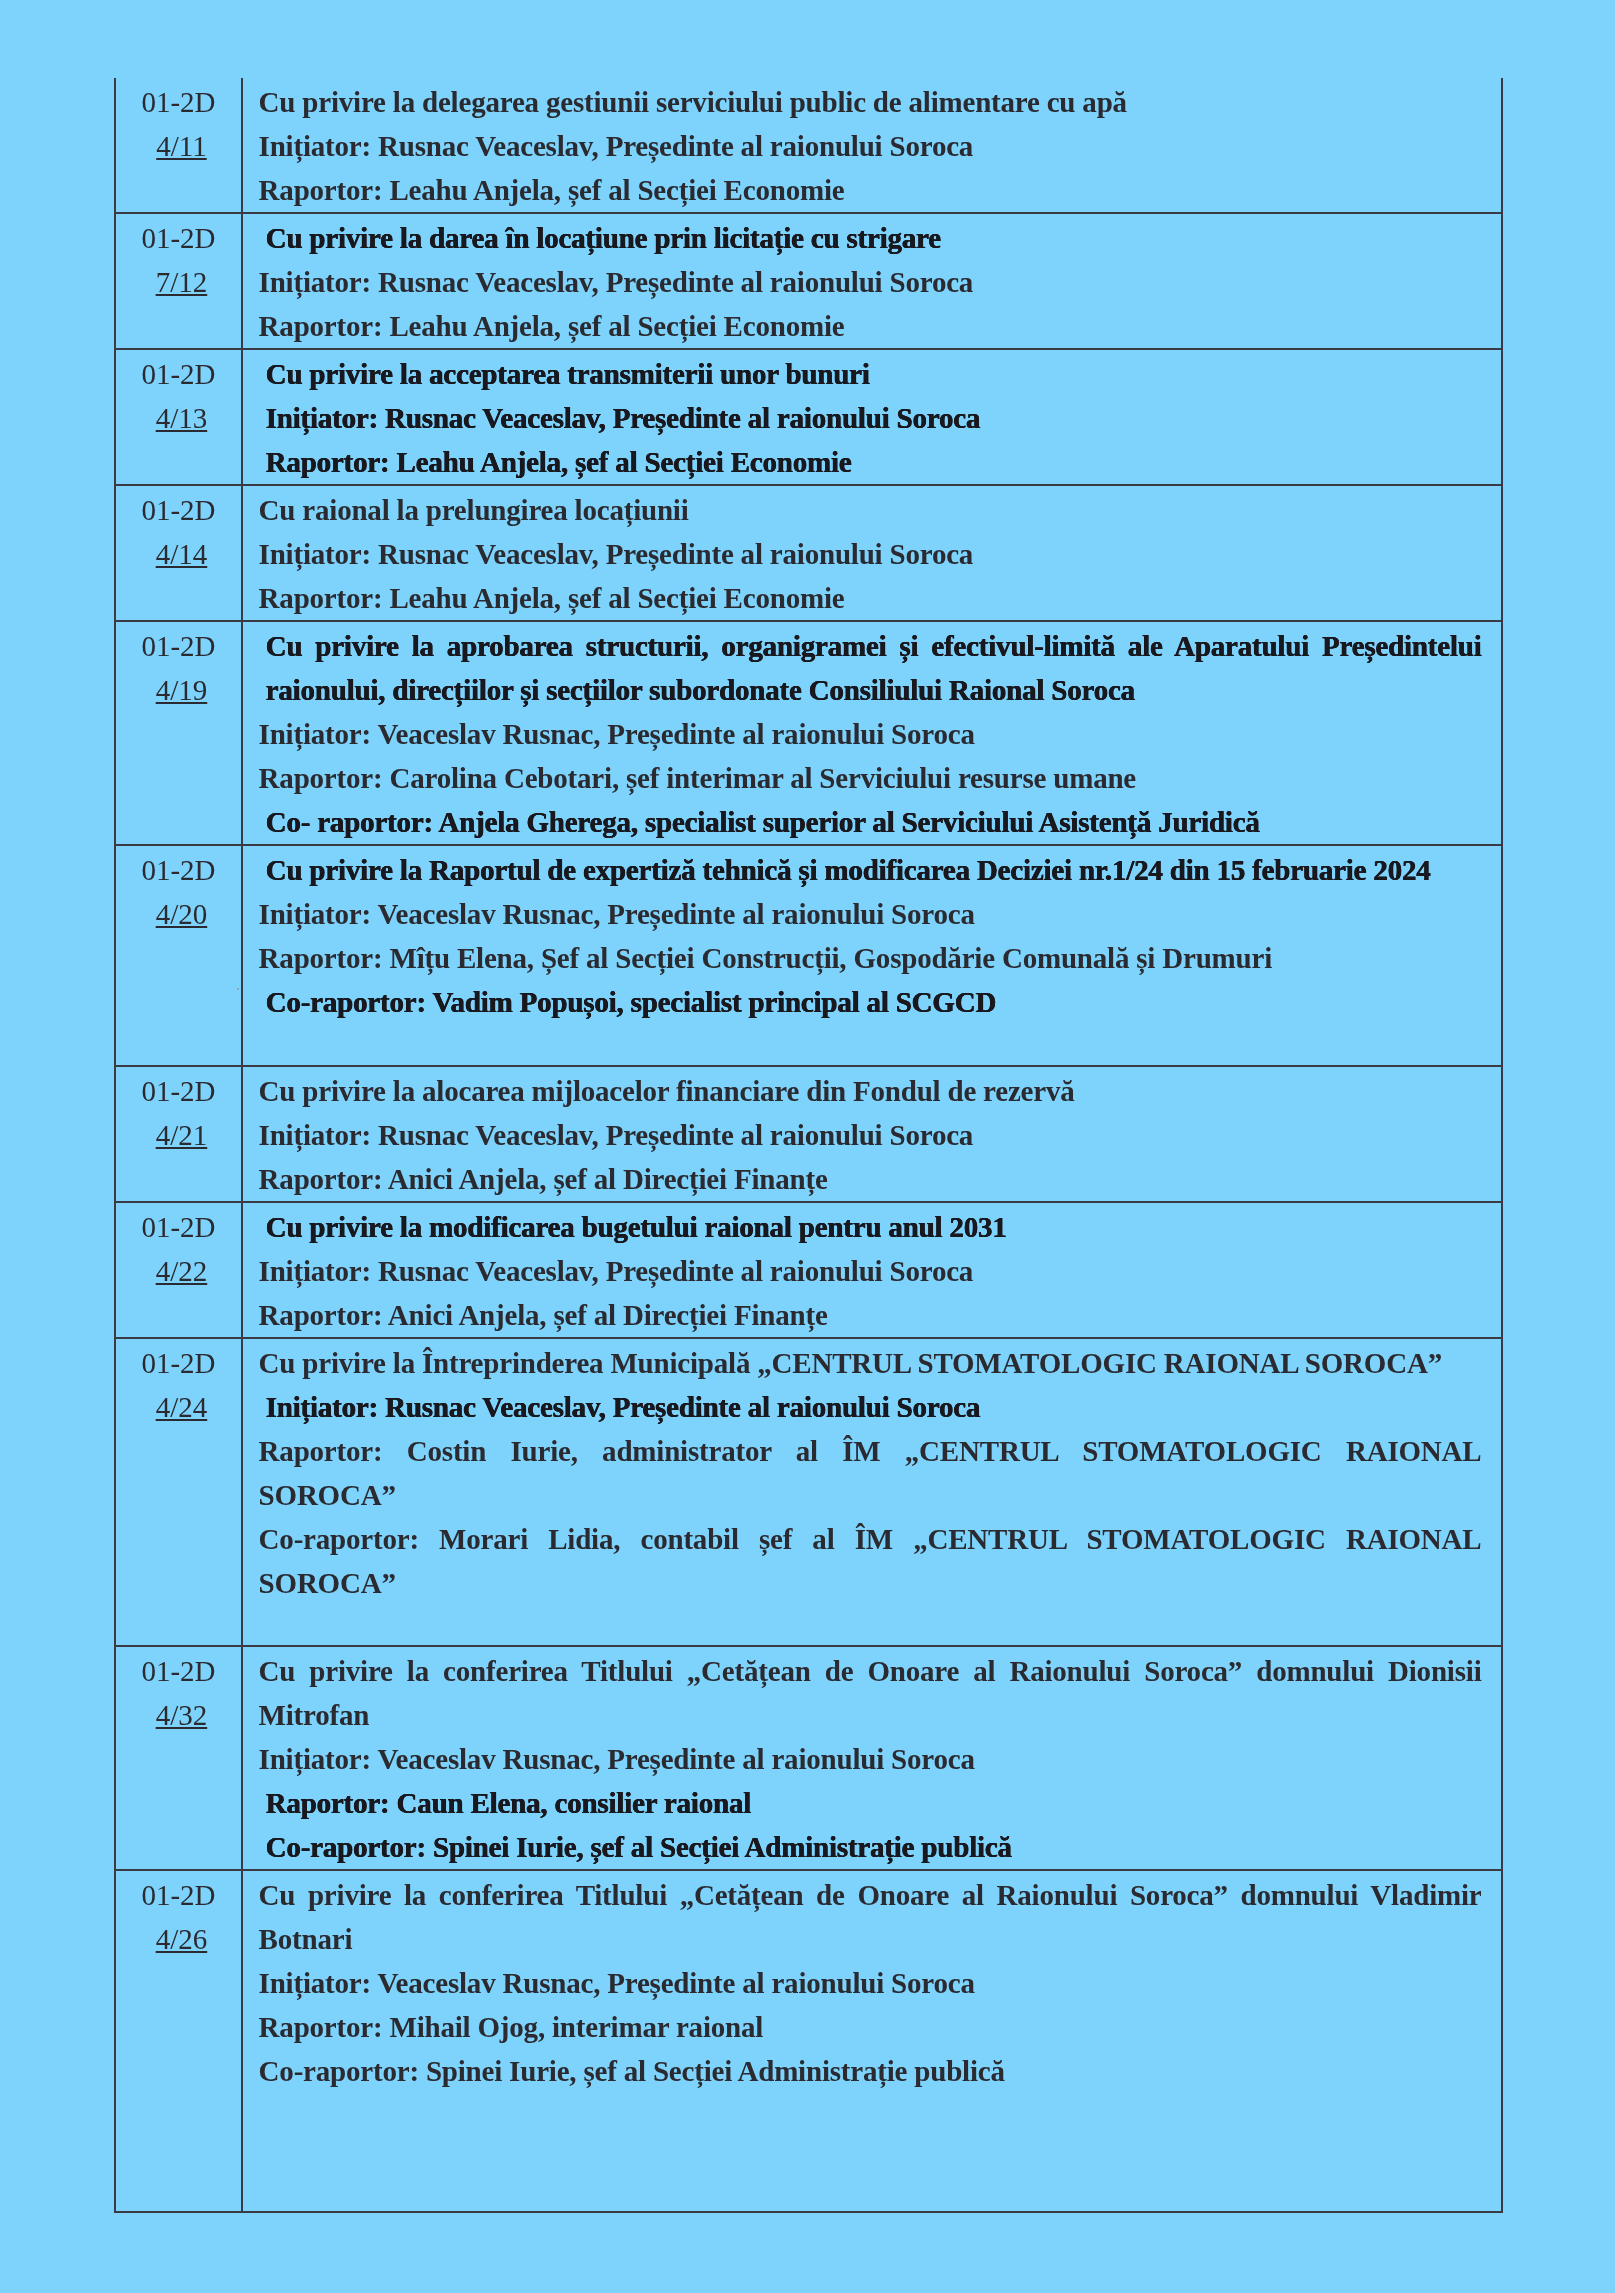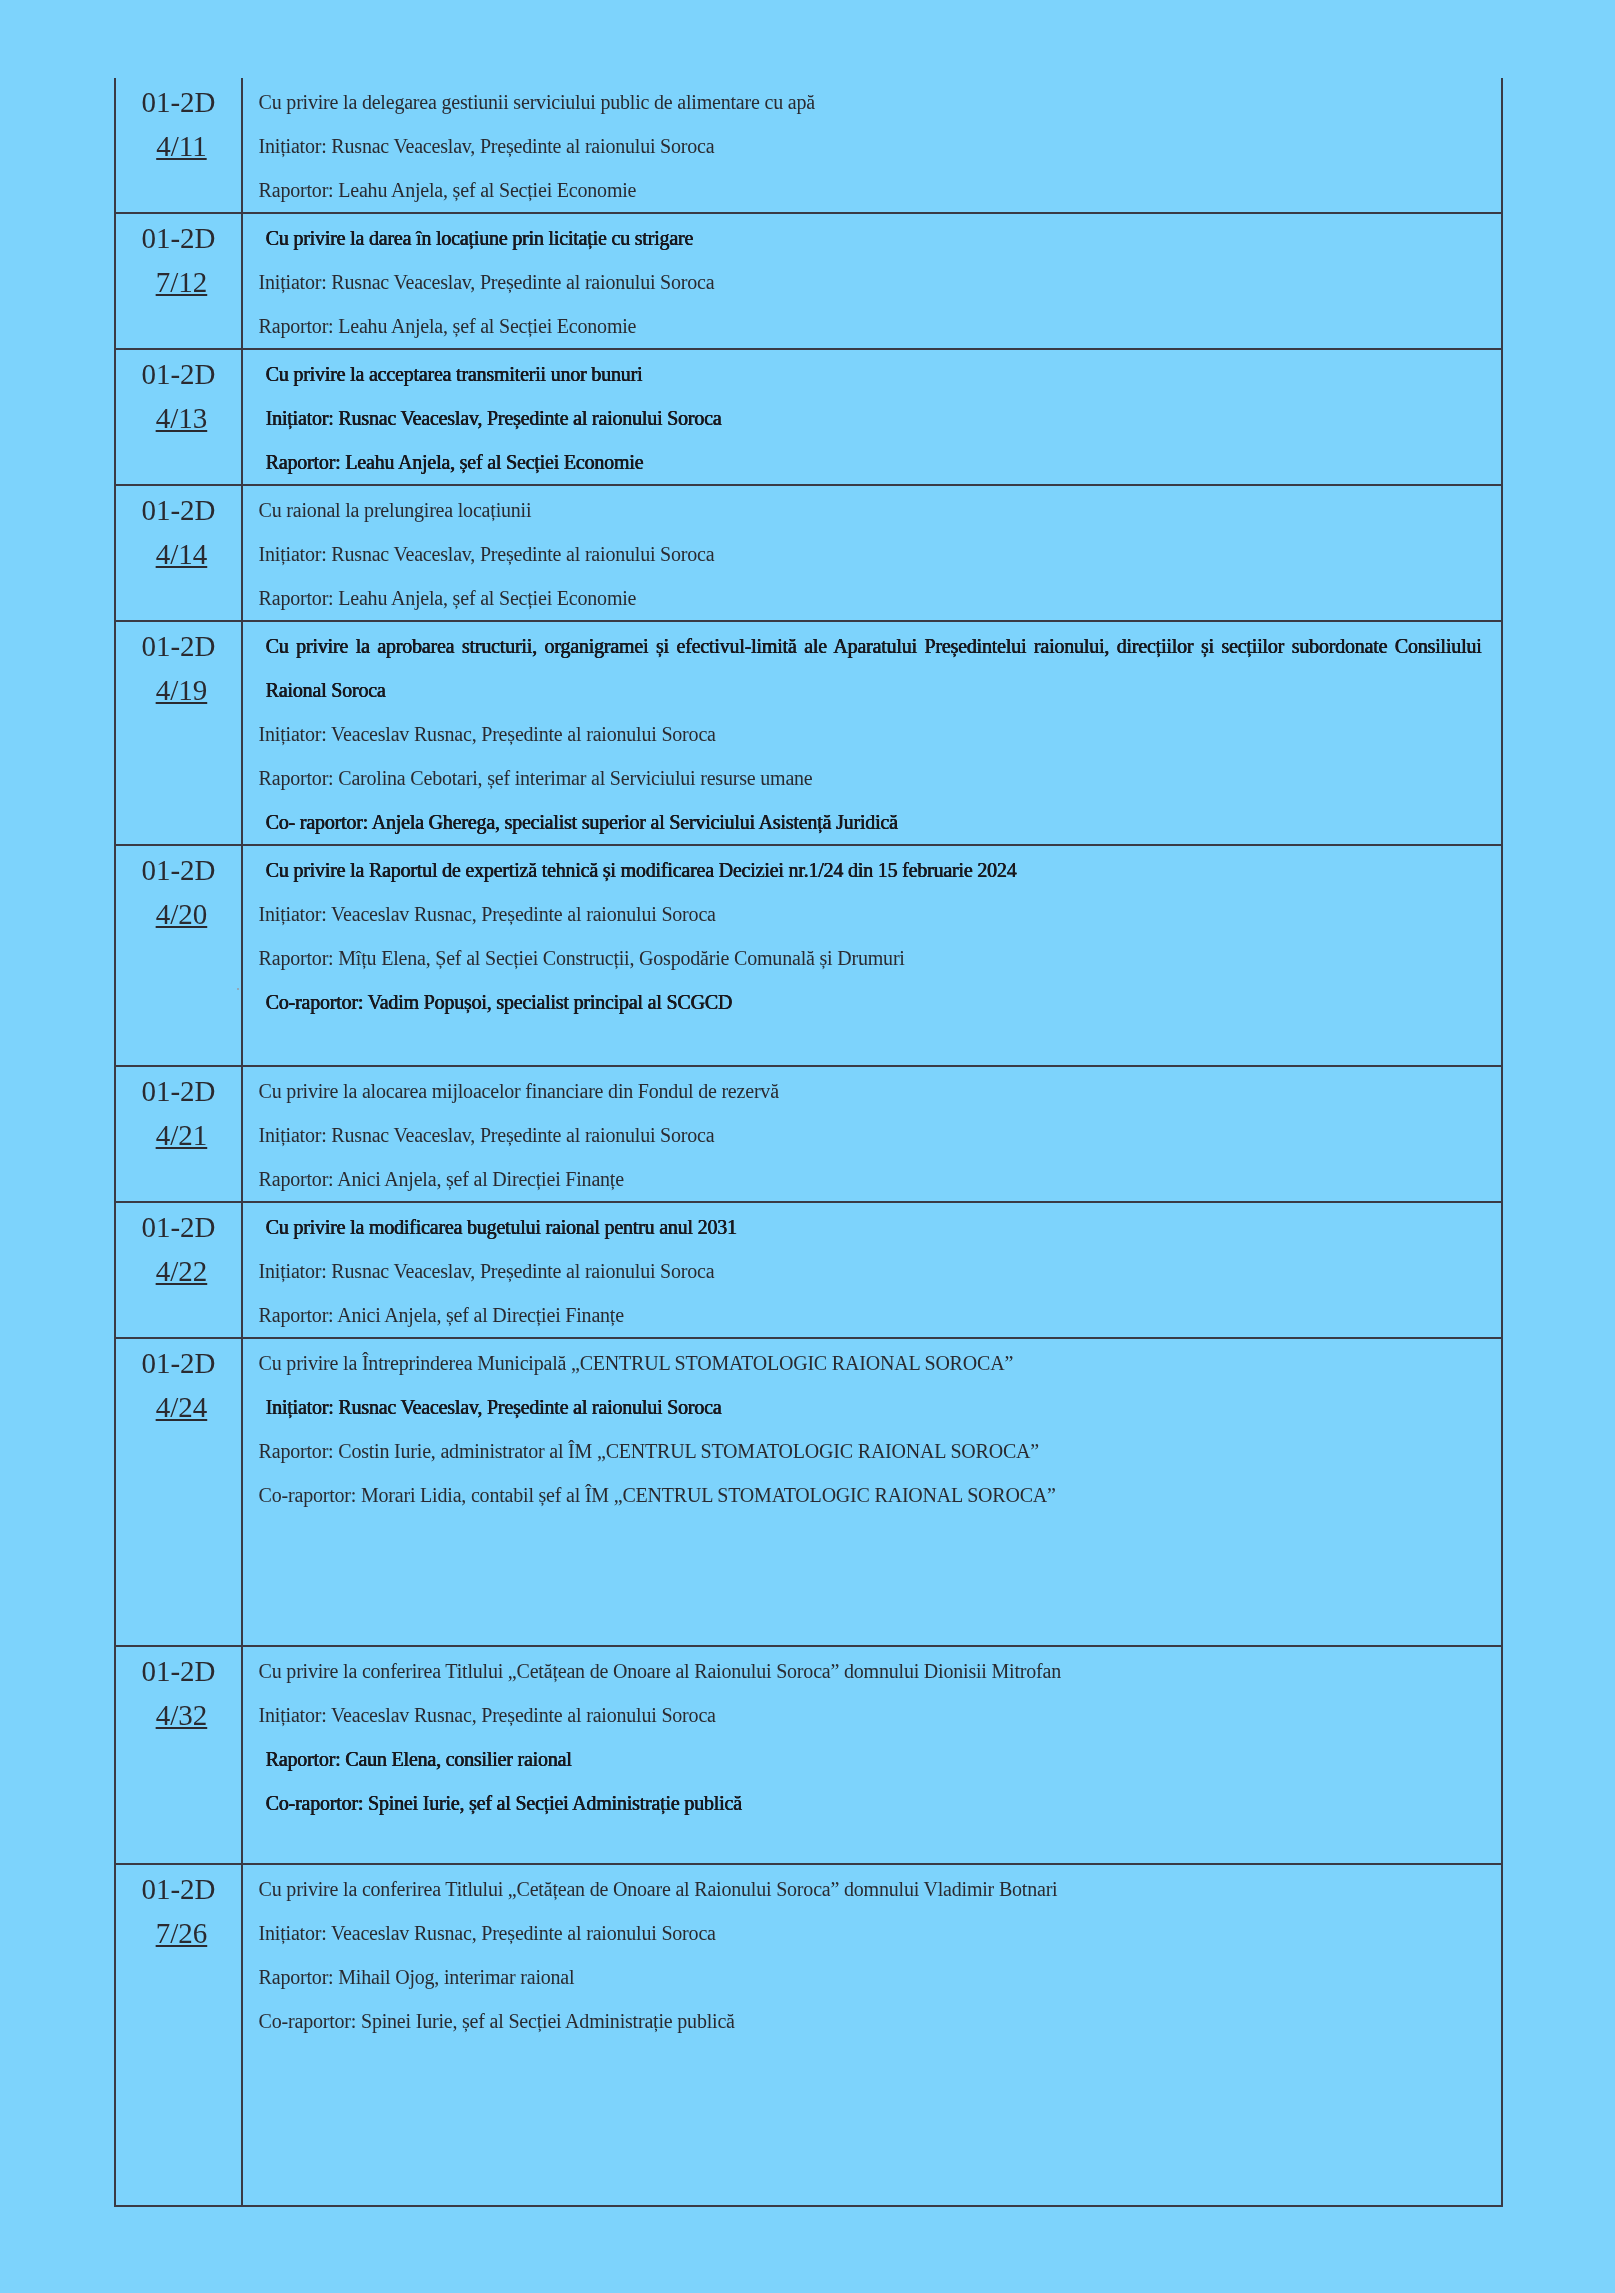--- a/index.html
+++ b/index.html
@@ -52,25 +52,26 @@
     padding-top: 2px !important;
   }
   .code-cell div {
     height: 44px;
   }
   .code-cell .num {
     padding-left: 5.9px;
     text-decoration: underline;
   }
   .content-cell {
-    font-size: 20px;
+    font-size: 29px;
     line-height: 44px;
     padding: 2px 19.5px 0 15.6px !important;
     text-align: left;
     letter-spacing: -0.2px;
+    font-weight: bold;
   }
   .content-cell .line {
     display: block;
     white-space: normal;
   }
   .content-cell .justify {
     text-align: justify;
     text-align-last: left;
   }
   .dark {
@@ -223,21 +224,21 @@
             <span class="line justify">Cu privire la conferirea Titlului „Cetățean de Onoare al Raionului Soroca” domnului Dionisii Mitrofan</span>
             <span class="line">Inițiator: Veaceslav Rusnac, Președinte al raionului Soroca</span>
             <span class="line dark">Raportor: Caun Elena, consilier raional</span>
             <span class="line dark">Co-raportor: Spinei Iurie, șef al Secției Administrație publică</span>
           </td>
   </tr>
 
   <tr class="item-row row-4-26">
     <td class="code-cell">
       <div>01-2D</div>
-      <div class="num">7/26</div>
+      <div class="num">4/26</div>
     </td>
     <td class="content-cell">
             <span class="line justify">Cu privire la conferirea Titlului „Cetățean de Onoare al Raionului Soroca” domnului Vladimir Botnari</span>
             <span class="line">Inițiator: Veaceslav Rusnac, Președinte al raionului Soroca</span>
             <span class="line">Raportor: Mihail Ojog, interimar raional</span>
             <span class="line">Co-raportor: Spinei Iurie, șef al Secției Administrație publică</span>
           </td>
   </tr>
 </tbody>
   </table>

